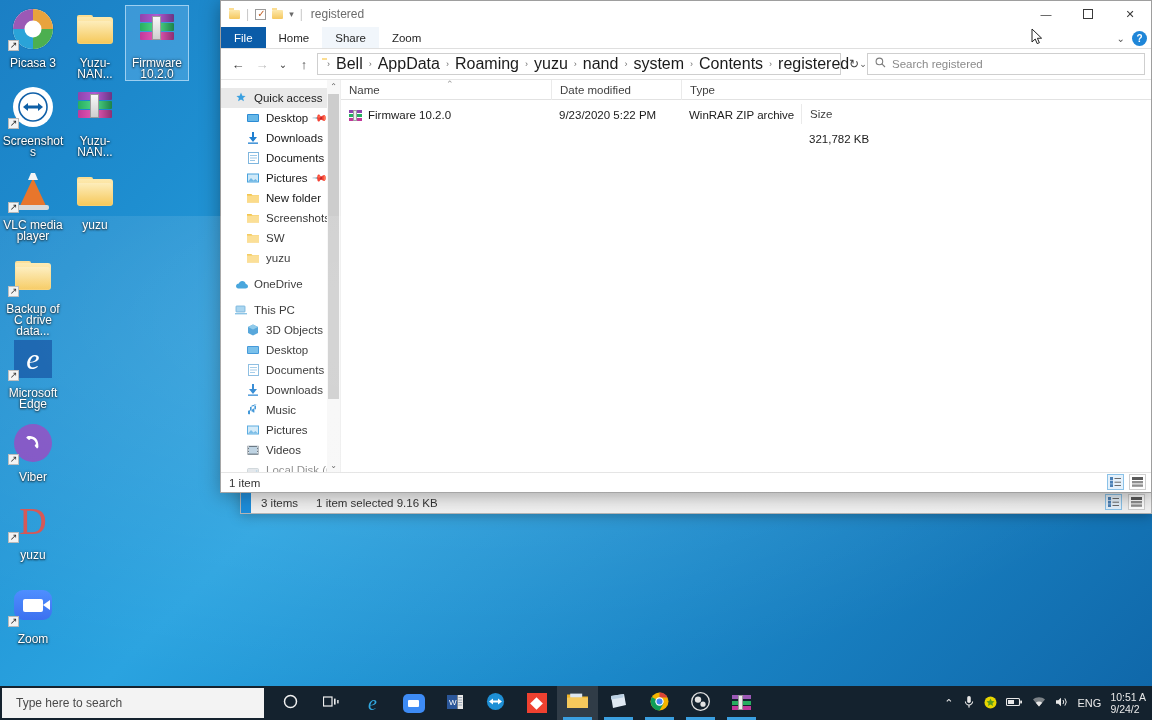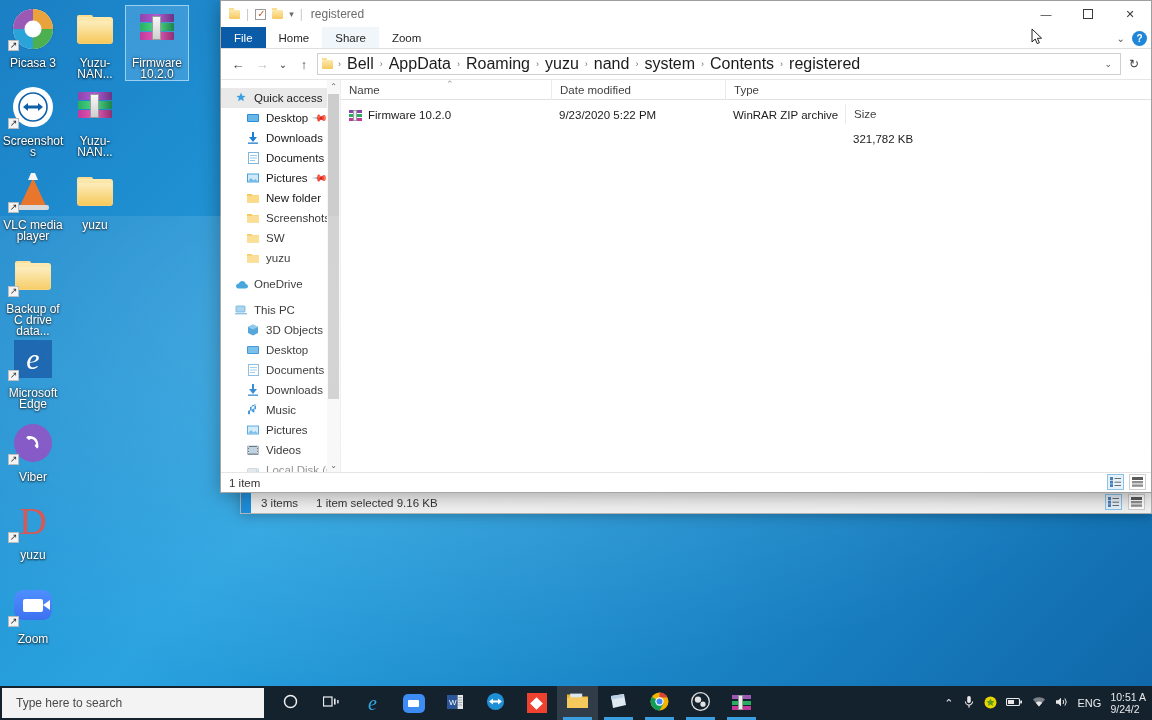--- a/index.html
+++ b/index.html
@@ -176,21 +176,21 @@
 
   
   .filelist{ flex:1; display:flex; flex-direction:column; min-width:0; }
   .colhead{ height:20px; display:flex; align-items:center; border-bottom:1px solid #e2e2e2;
      font-size:11.5px; color:#414141; position:relative; }
   .colhead .c{ padding-left:8px; position:relative; height:20px; display:flex; align-items:center; }
   .colhead .c + .c{ border-left:1px solid #eaeaea; }
   .sortmark{ position:absolute; left:105px; top:-1px; font-size:9px; color:#9a9a9a; }
   .frow{ height:22px; display:flex; align-items:center; font-size:11.5px; color:#1b1b1b; }
   .frow .c{ padding-left:8px; display:flex; align-items:center; gap:6px; }
-  .c-name{ width:210px; } .c-date{ width:130px; } .c-type{ width:120px;margin-left:44px; } .c-size{ width:90px;margin-top:48px; }
+  .c-name{ width:210px; } .c-date{ width:130px; } .c-type{ width:120px; } .c-size{ width:90px;margin-top:48px; }
   .mini-rar{ width:13px; height:11px; position:relative; flex:0 0 13px; }
   .mini-rar i{ position:absolute; left:0; width:13px; height:3px; }
   .mini-rar i:nth-child(1){top:0;background:#8e44ad;}
   .mini-rar i:nth-child(2){top:4px;background:#27ae60;}
   .mini-rar i:nth-child(3){top:8px;background:#c0399b;}
   .mini-rar u{position:absolute;left:4px;top:0;width:4px;height:11px;background:#ececec;border:1px solid #a0a0a0;}
 
   
   .statusbar{ height:20px; border-top:1px solid #e3e3e3; background:#fff; display:flex;
      align-items:center; padding:0 8px; font-size:11.5px; color:#222; flex:0 0 20px; position:relative;}
@@ -474,20 +474,29 @@
         <span class="crumb">system</span>
         <span class="crumb-sep">›</span>
         <span class="crumb">Contents</span>
         <span class="crumb-sep">›</span>
         <span class="crumb">registered</span>
         <span class="addr-caret">⌄</span>
       </div>
 
       <div class="refresh">↻</div>
 
+      <div class="searchbar">
+        <span>
+          <svg width="11" height="11" viewBox="0 0 11 11" aria-hidden="true">
+            <circle cx="4.4" cy="4.4" r="3.3" fill="none" stroke="#7d7d7d" stroke-width="1.1"></circle>
+            <line x1="6.9" y1="6.9" x2="10" y2="10" stroke="#7d7d7d" stroke-width="1.1"></line>
+          </svg>
+        </span>
+        <span class="ph">Search registered</span>
+      </div>
     </div>
 
     <div class="wbody">
 
       <div class="sidebar">
         <div class="sb-items">
 
           <div class="sbrow sel">
             <span class="sbicon">
               <svg width="12" height="12" viewBox="0 0 12 12" aria-hidden="true">

